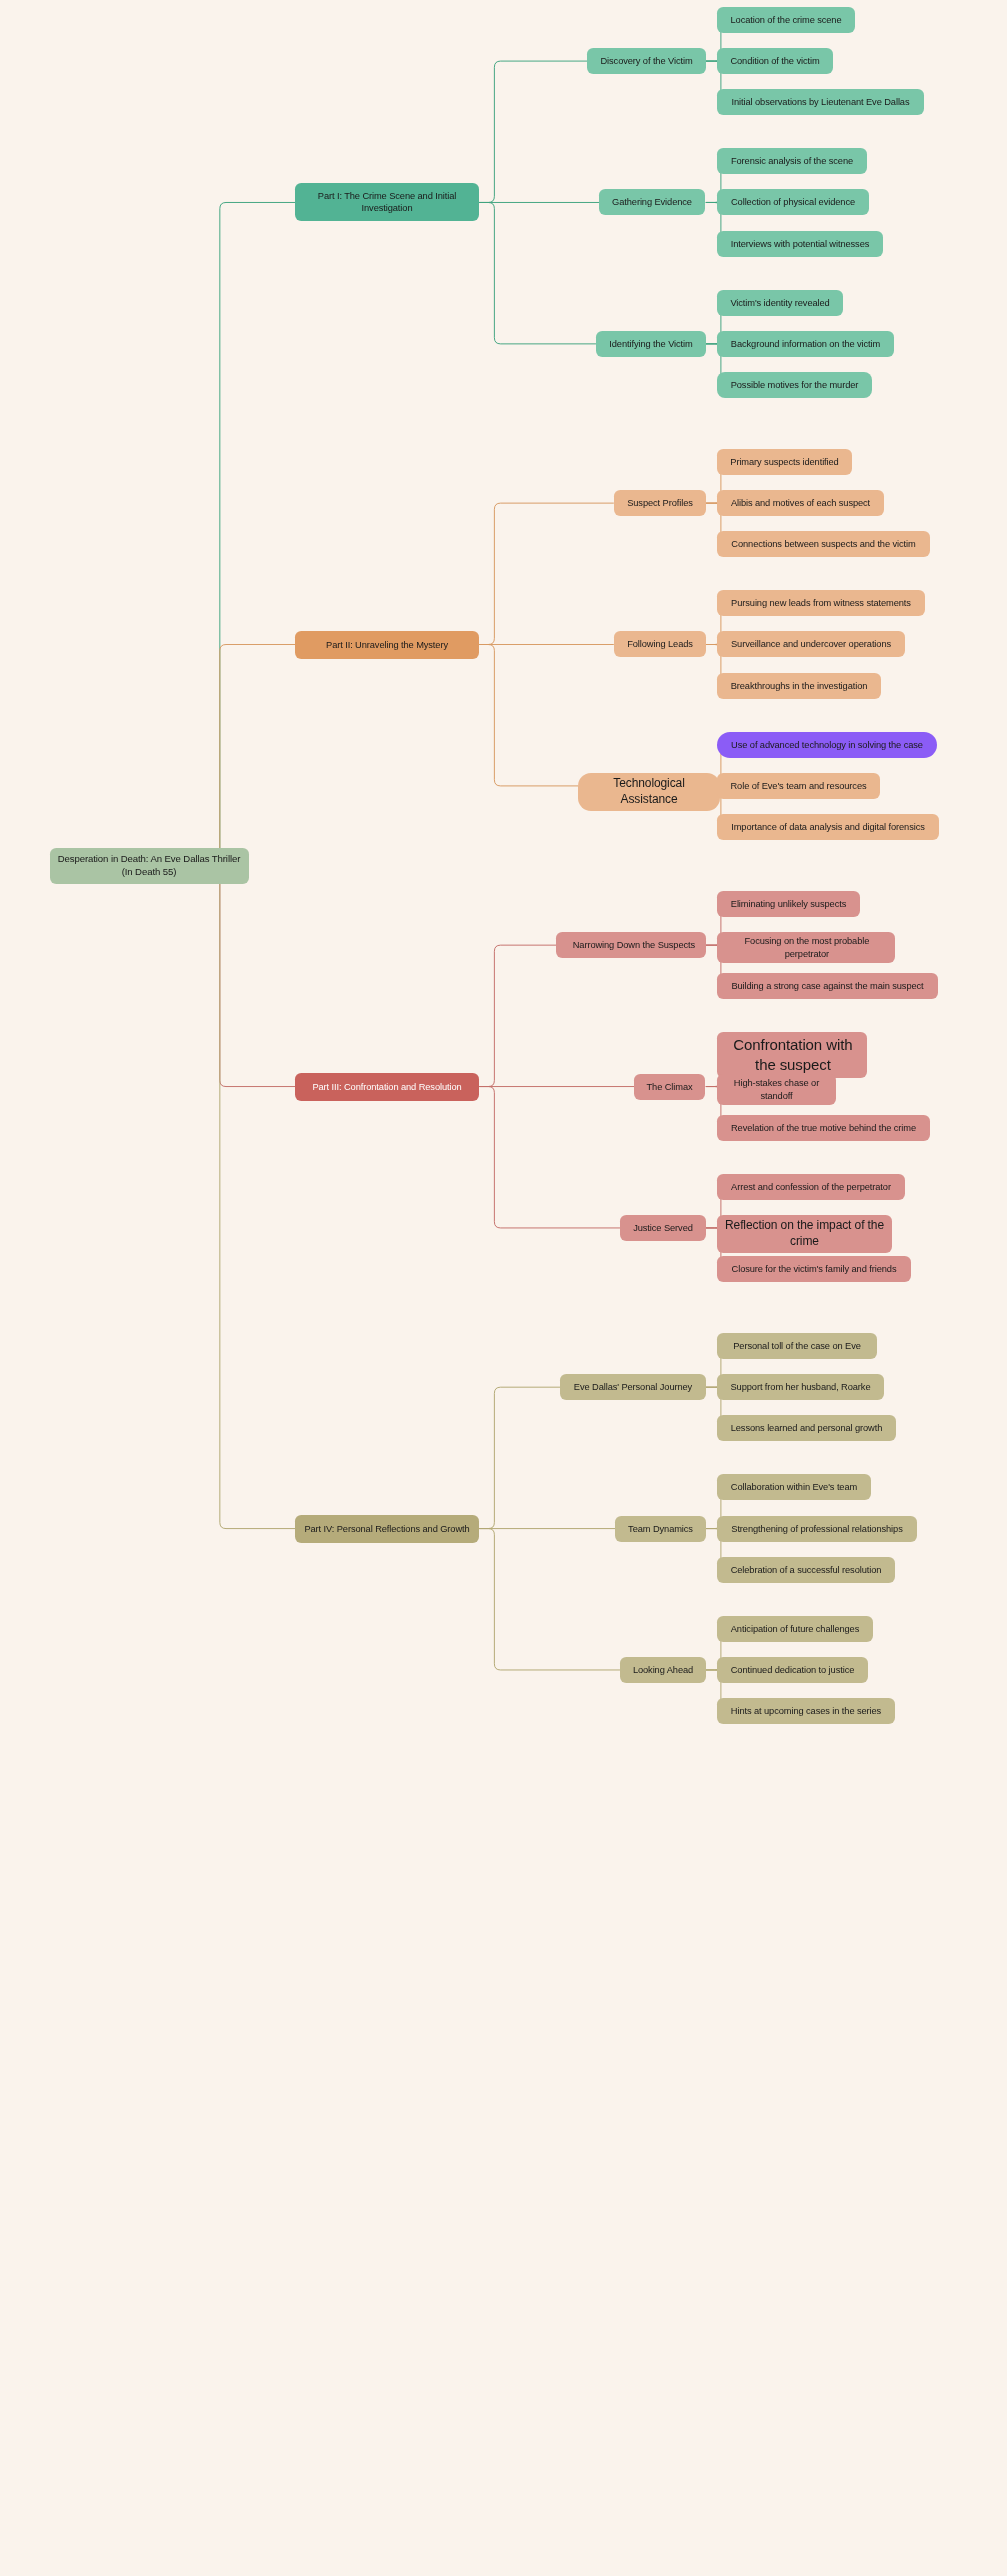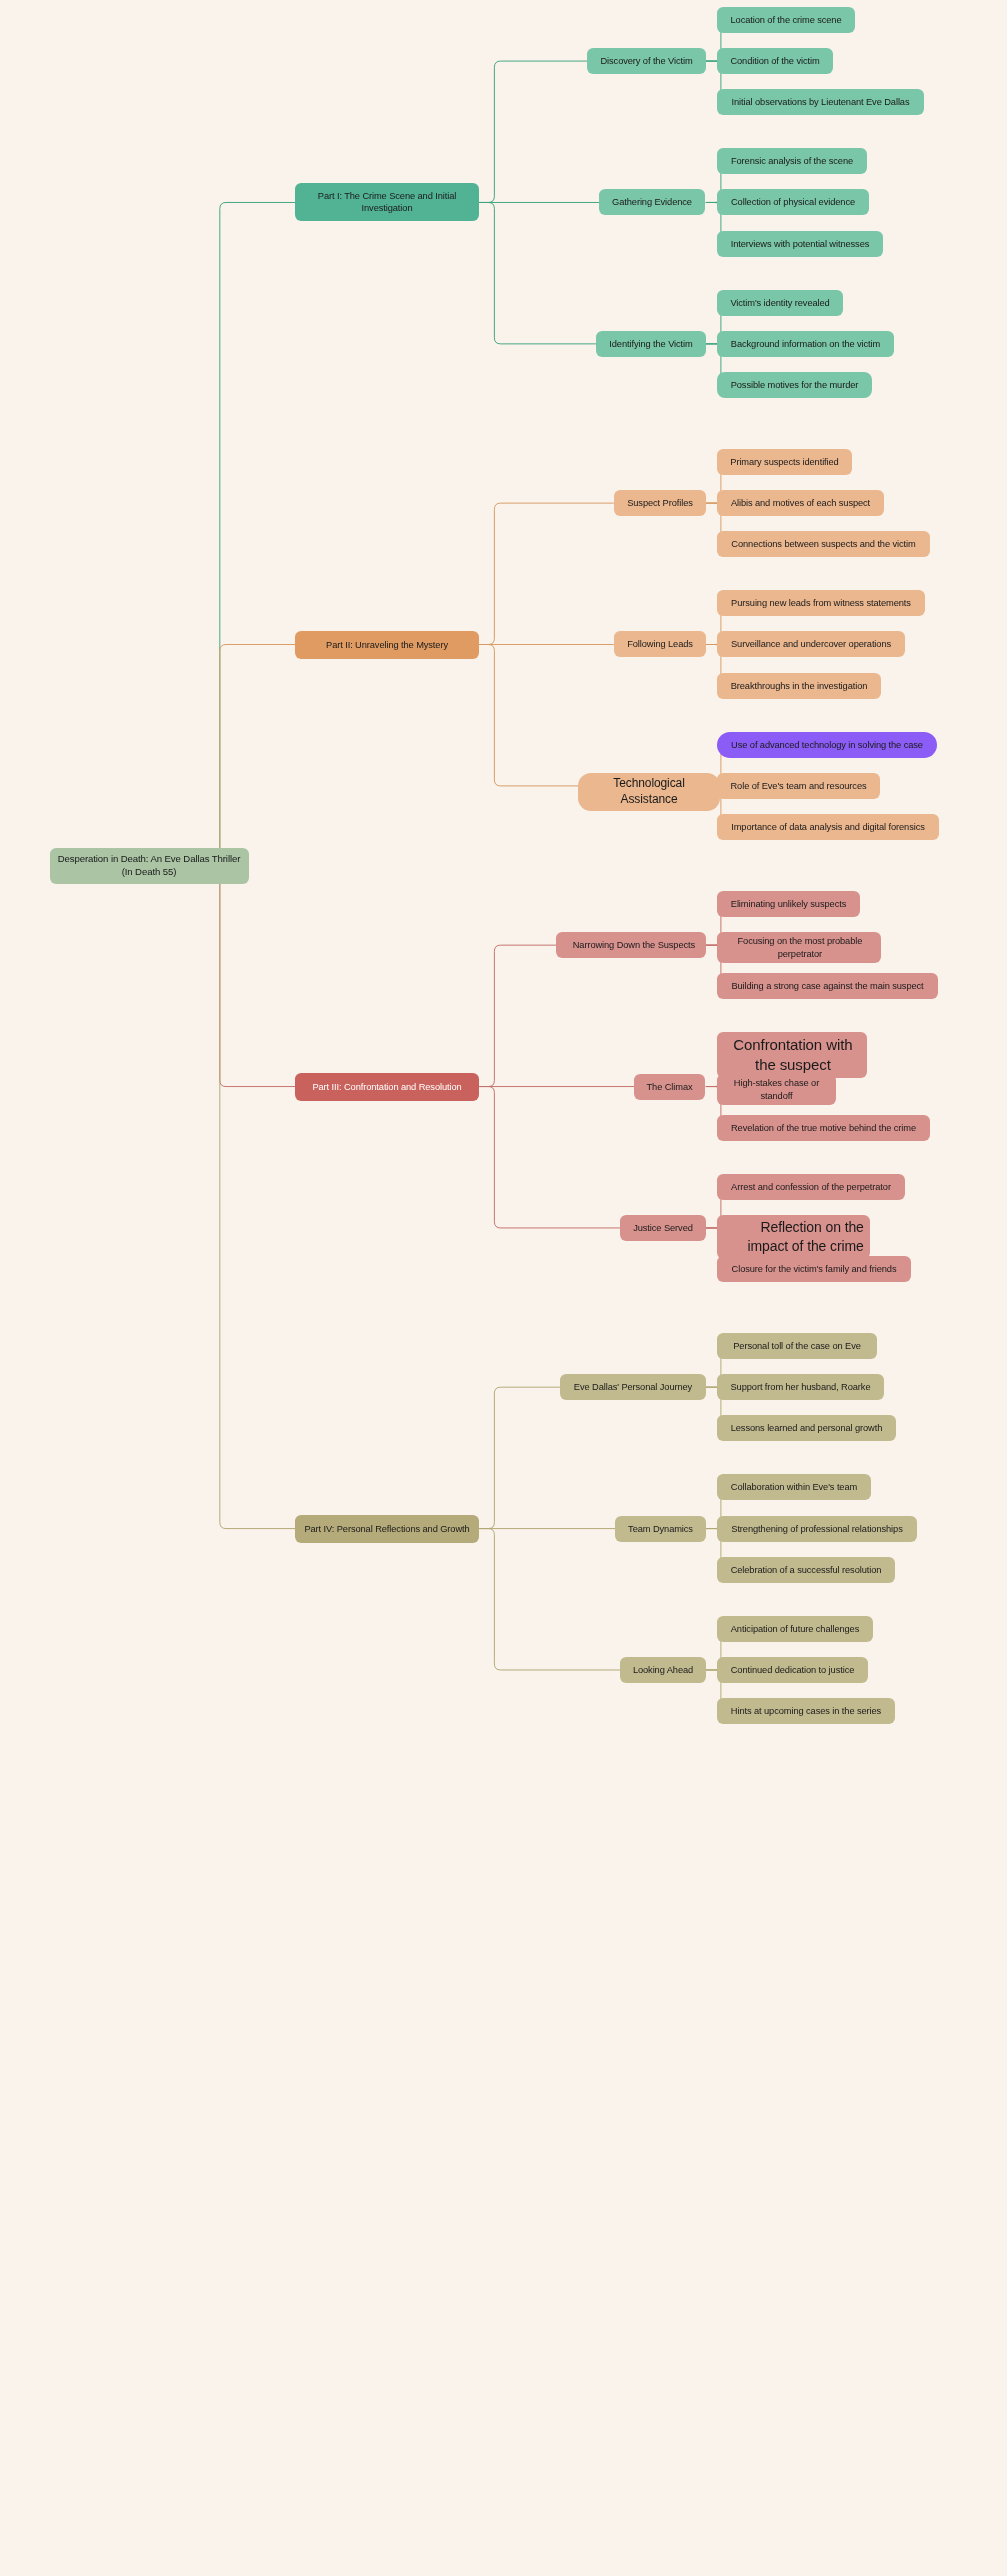--- a/index.html
+++ b/index.html
@@ -132,29 +132,29 @@
       <div class="node leaf" style="left: 717px; top: 590px; width: 208px; min-height: 26px; background: rgb(234, 183, 143); font-size: 9.3px;">Pursuing new leads from witness statements</div>
       <div class="node leaf" style="left: 717px; top: 631px; width: 188px; min-height: 26px; background: rgb(234, 183, 143); font-size: 9.3px;">Surveillance and undercover operations</div>
       <div class="node leaf" style="left: 717px; top: 673px; width: 164px; min-height: 26px; background: rgb(234, 183, 143); font-size: 9.3px;">Breakthroughs in the investigation</div>
       <div class="node child" style="left: 578px; top: 773px; width: 142px; min-height: 26px; background: rgb(234, 183, 143); font-size: 12px; border-radius: 13px;">Technological Assistance</div>
       <div class="node leaf" style="left: 717px; top: 732px; width: 220px; min-height: 26px; background: #8b5cf6; font-size: 9.3px; border-radius: 13px;">Use of advanced technology in solving the case</div>
       <div class="node leaf" style="left: 717px; top: 773px; width: 163px; min-height: 26px; background: rgb(234, 183, 143); font-size: 9.3px;">Role of Eve's team and resources</div>
       <div class="node leaf" style="left: 717px; top: 814px; width: 222px; min-height: 26px; background: rgb(234, 183, 143); font-size: 9.3px;">Importance of data analysis and digital forensics</div>
       <div class="node part white-text" style="left: 295px; top: 1073px; width: 184px; min-height: 27.5px; background: rgb(201, 98, 92); font-size: 9.3px;">Part III: Confrontation and Resolution</div>
       <div class="node child" style="left: 556px; top: 932px; width: 150px; min-height: 26px; background: rgb(216, 146, 142); font-size: 9.3px; padding-left: 12px;">Narrowing Down the Suspects</div>
       <div class="node leaf" style="left: 717px; top: 891px; width: 143px; min-height: 26px; background: rgb(216, 146, 142); font-size: 9.3px;">Eliminating unlikely suspects</div>
-      <div class="node leaf" style="left: 717px; top: 932px; width: 164px; min-height: 26px; background: rgb(216, 146, 142); font-size: 9.3px; padding-left: 8px;">Focusing on the most probable perpetrator</div>
+      <div class="node leaf" style="left: 717px; top: 932px; width: 178px; min-height: 26px; background: rgb(216, 146, 142); font-size: 9.3px; padding-left: 8px;">Focusing on the most probable perpetrator</div>
       <div class="node leaf" style="left: 717px; top: 973px; width: 221px; min-height: 26px; background: rgb(216, 146, 142); font-size: 9.3px;">Building a strong case against the main suspect</div>
       <div class="node child" style="left: 634px; top: 1074px; width: 71px; min-height: 26px; background: rgb(216, 146, 142); font-size: 9.3px;">The Climax</div>
       <div class="node leaf" style="left: 717px; top: 1032px; width: 150px; min-height: 26px; background: rgb(216, 146, 142); font-size: 15px; padding-left: 8px;">Confrontation with the suspect</div>
       <div class="node leaf" style="left: 717px; top: 1074px; width: 119px; min-height: 26px; background: rgb(216, 146, 142); font-size: 9.3px;">High-stakes chase or standoff</div>
       <div class="node leaf" style="left: 717px; top: 1115px; width: 213px; min-height: 26px; background: rgb(216, 146, 142); font-size: 9.3px;">Revelation of the true motive behind the crime</div>
       <div class="node child" style="left: 620px; top: 1215px; width: 86px; min-height: 26px; background: rgb(216, 146, 142); font-size: 9.3px;">Justice Served</div>
       <div class="node leaf" style="left: 717px; top: 1174px; width: 188px; min-height: 26px; background: rgb(216, 146, 142); font-size: 9.3px;">Arrest and confession of the perpetrator</div>
-      <div class="node leaf" style="left: 717px; top: 1215px; width: 153px; min-height: 26px; background: rgb(216, 146, 142); font-size: 14px; text-align: right;">Reflection on the impact of the crime</div>
+      <div class="node leaf" style="left: 717px; top: 1215px; width: 175px; min-height: 26px; background: rgb(216, 146, 142); font-size: 12px;">Reflection on the impact of the crime</div>
       <div class="node leaf" style="left: 717px; top: 1256px; width: 194px; min-height: 26px; background: rgb(216, 146, 142); font-size: 9.3px;">Closure for the victim's family and friends</div>
       <div class="node part" style="left: 295px; top: 1515px; width: 184px; min-height: 27.5px; background: rgb(181, 171, 122); font-size: 9.3px;">Part IV: Personal Reflections and Growth</div>
       <div class="node child" style="left: 560px; top: 1374px; width: 146px; min-height: 26px; background: rgb(194, 186, 143); font-size: 9.3px;">Eve Dallas' Personal Journey</div>
       <div class="node leaf" style="left: 717px; top: 1333px; width: 160px; min-height: 26px; background: rgb(194, 186, 143); font-size: 9.3px;">Personal toll of the case on Eve</div>
       <div class="node leaf" style="left: 717px; top: 1374px; width: 167px; min-height: 26px; background: rgb(194, 186, 143); font-size: 9.3px;">Support from her husband, Roarke</div>
       <div class="node leaf" style="left: 717px; top: 1415px; width: 179px; min-height: 26px; background: rgb(194, 186, 143); font-size: 9.3px;">Lessons learned and personal growth</div>
       <div class="node child" style="left: 615px; top: 1516px; width: 91px; min-height: 26px; background: rgb(194, 186, 143); font-size: 9.3px;">Team Dynamics</div>
       <div class="node leaf" style="left: 717px; top: 1474px; width: 154px; min-height: 26px; background: rgb(194, 186, 143); font-size: 9.3px;">Collaboration within Eve's team</div>
       <div class="node leaf" style="left: 717px; top: 1516px; width: 200px; min-height: 26px; background: rgb(194, 186, 143); font-size: 9.3px;">Strengthening of professional relationships</div>
       <div class="node leaf" style="left: 717px; top: 1557px; width: 178px; min-height: 26px; background: rgb(194, 186, 143); font-size: 9.3px;">Celebration of a successful resolution</div>

